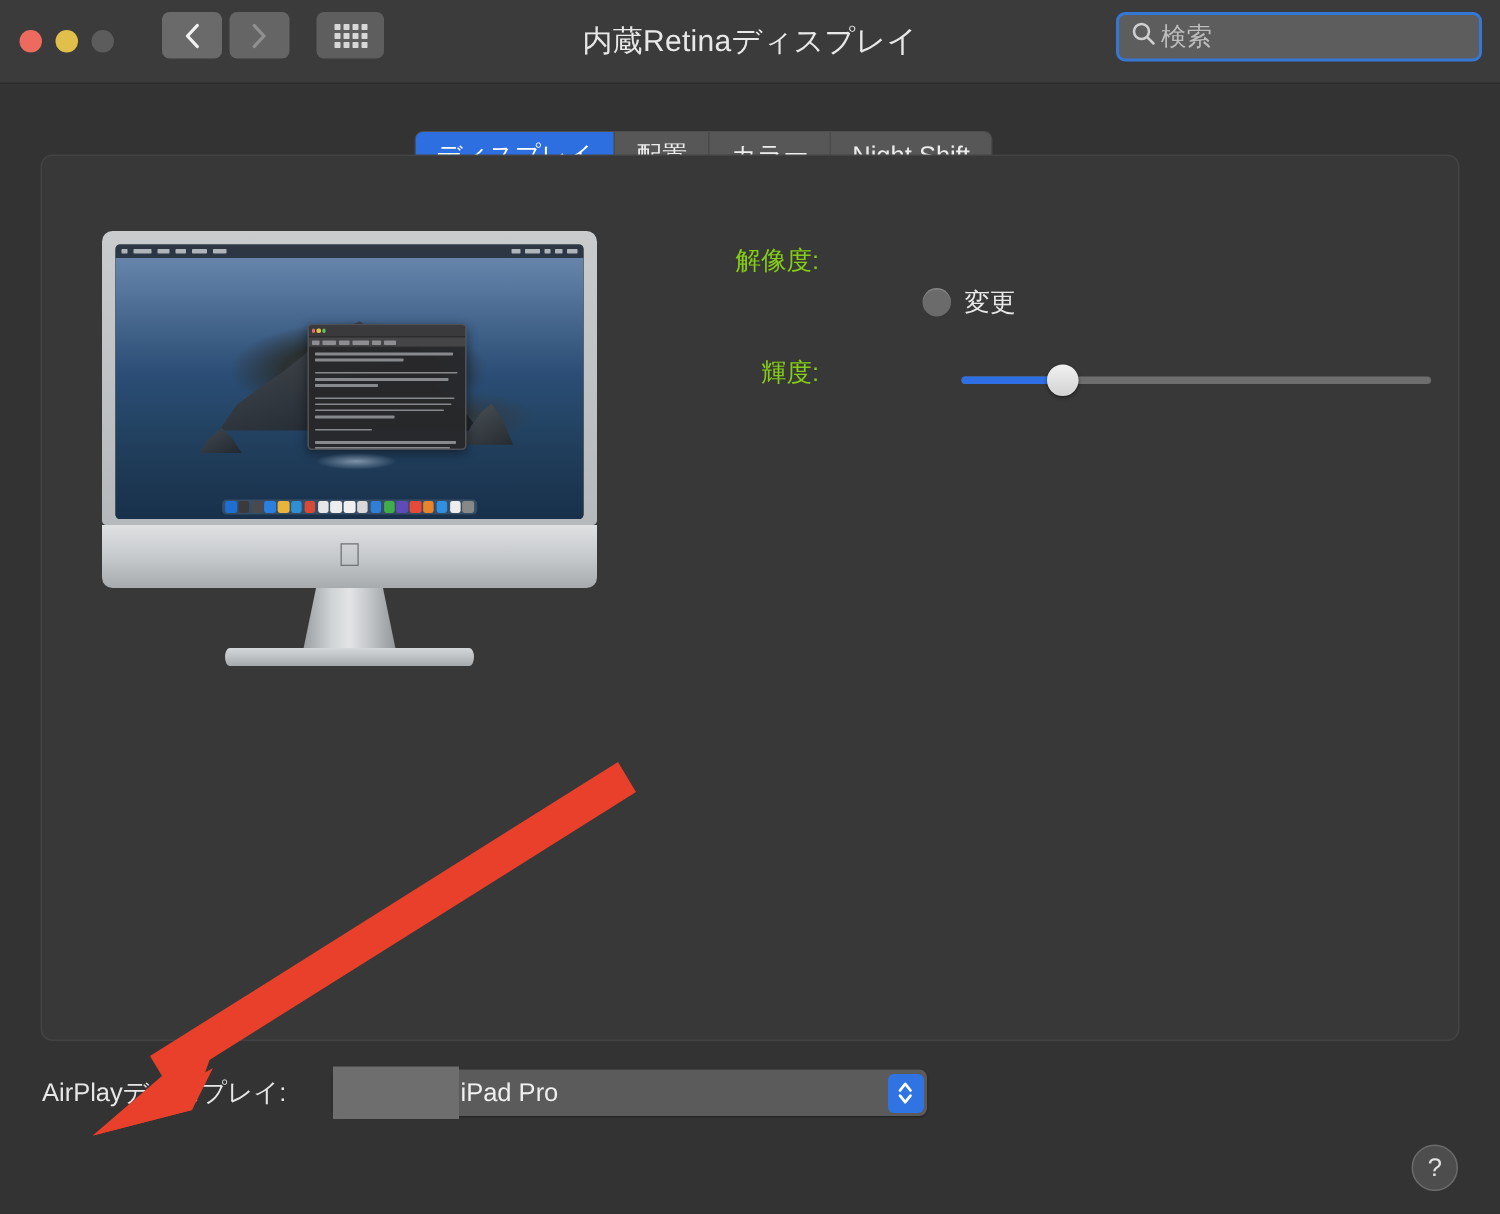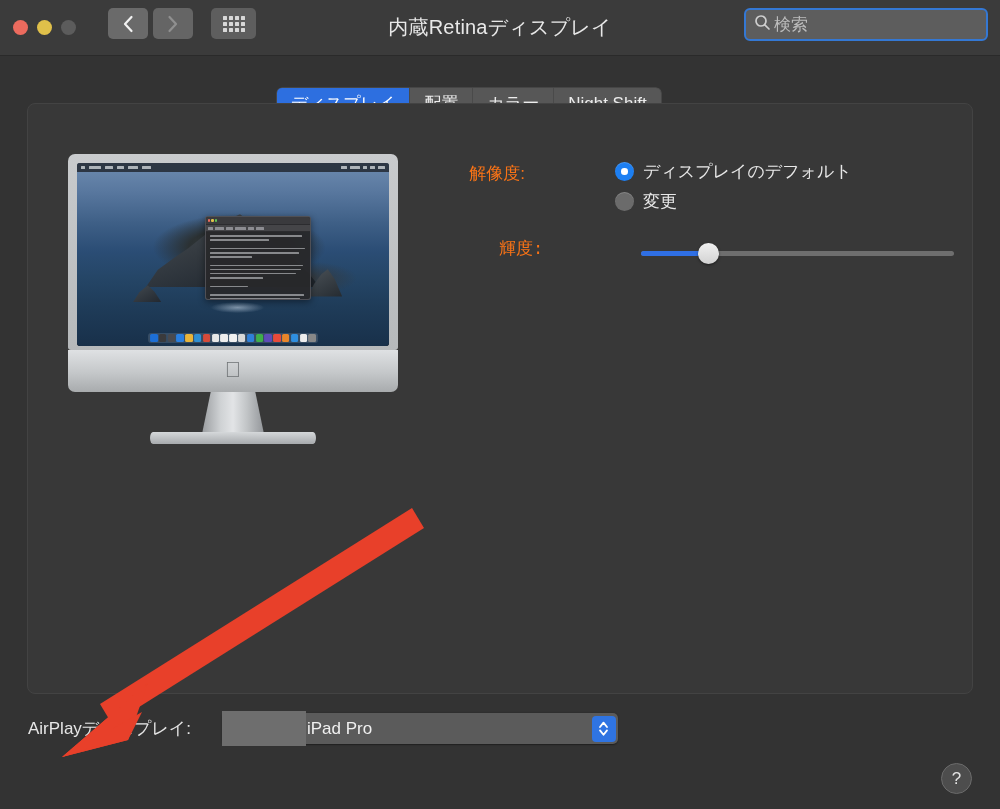--- a/index.html
+++ b/index.html
@@ -295,27 +295,27 @@
     left: 50%; top: 278px;
     transform: translateX(-50%);
     width: 166px; height: 12px;
     background: linear-gradient(180deg,#d5d8da,#a7aaad);
     border-radius: 3px/6px;
   }
 
   
   .ctl-label {
     position: absolute;
-    color: #f97316;
-    font-size: 17px;
-    text-align: center;
+    color: #84cc16;
+    font-size: 17px;
+    text-align: right;
     white-space: nowrap;
   }
   .lbl-res   { left: 420px; top: 58px; width: 98px; }
-  .lbl-bri   { left: 444px; top: 133px; width: 98px; font-family: Liberation Mono, monospace; }
+  .lbl-bri   { left: 420px; top: 133px; width: 98px; }
 
   .radio-row {
     position: absolute;
     display: flex;
     align-items: center;
     gap: 9px;
     color: #e8e8e8;
     font-size: 17px;
     white-space: nowrap;
   }
@@ -636,24 +636,20 @@
       </div>
       <div class="imac-chin">
         <span class="apple-logo"></span>
       </div>
       <div class="imac-neck"></div>
       <div class="imac-base"></div>
     </div>
 
     <div class="ctl-label lbl-res">解像度:</div>
 
-    <div class="radio-row r1">
-      <span class="radio on"></span>
-      <span>ディスプレイのデフォルト</span>
-    </div>
 
     <div class="radio-row r2">
       <span class="radio"></span>
       <span>変更</span>
     </div>
 
     <div class="ctl-label lbl-bri">輝度:</div>
 
     <div class="slider">
       <div class="track"></div>

